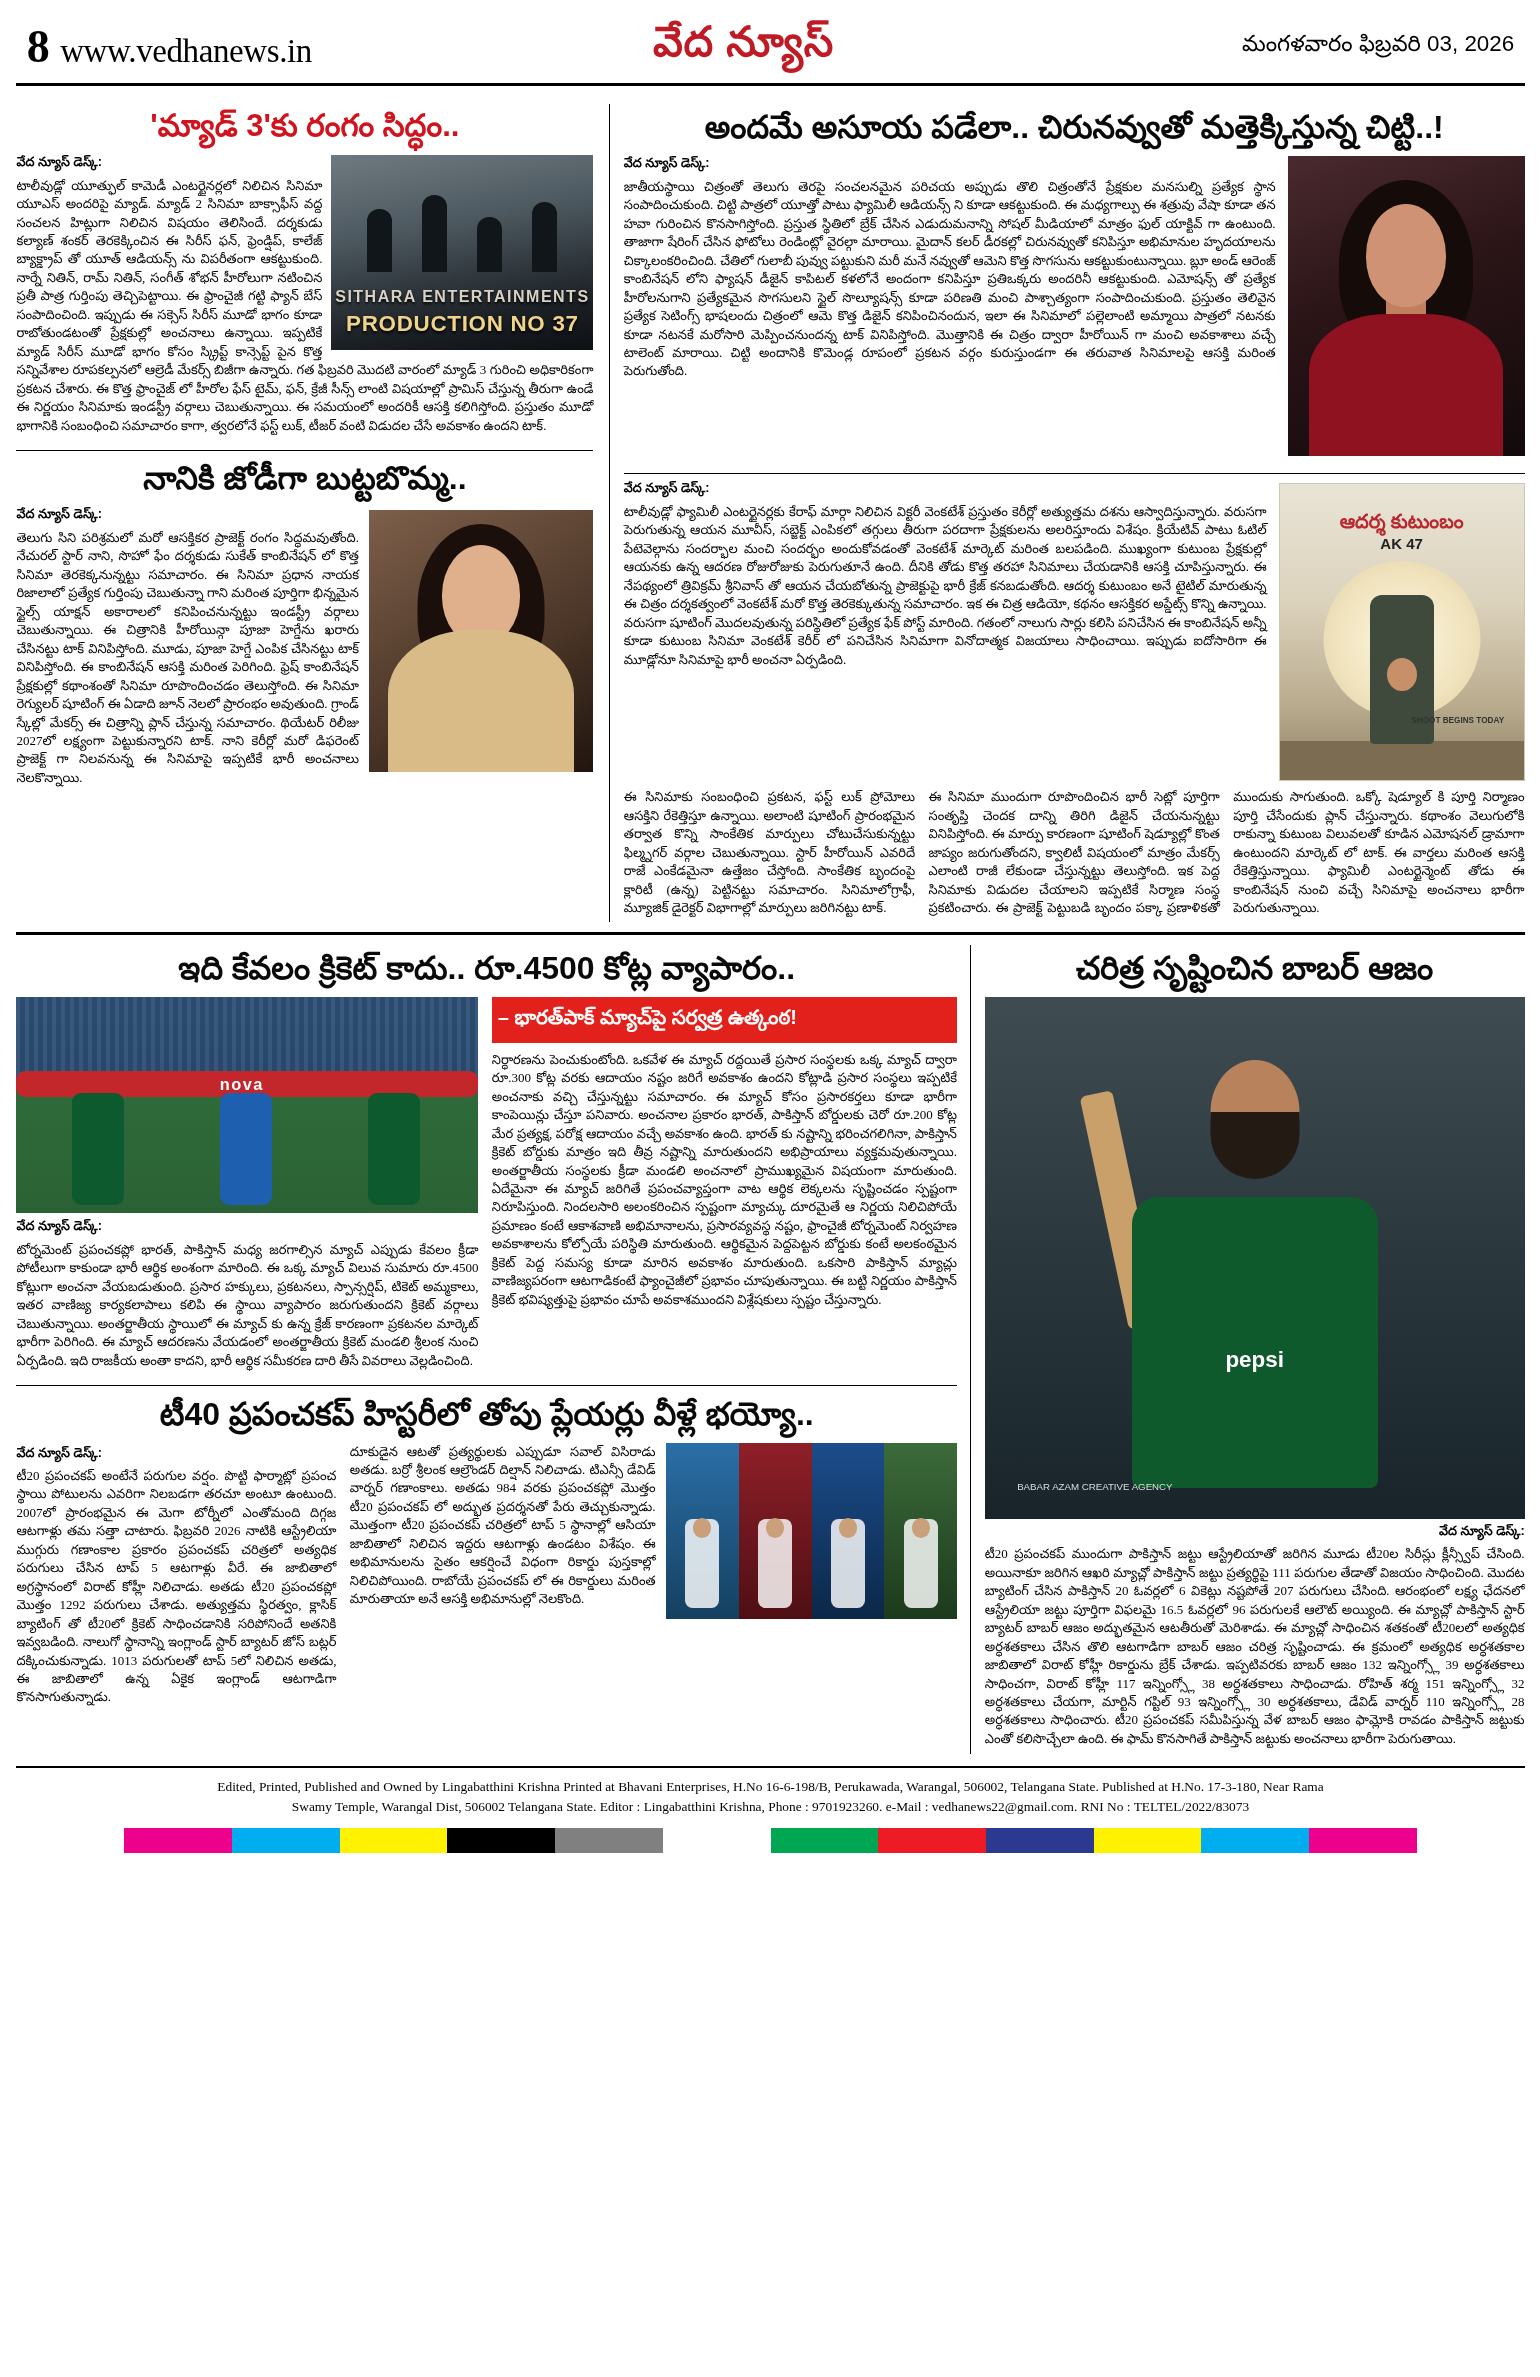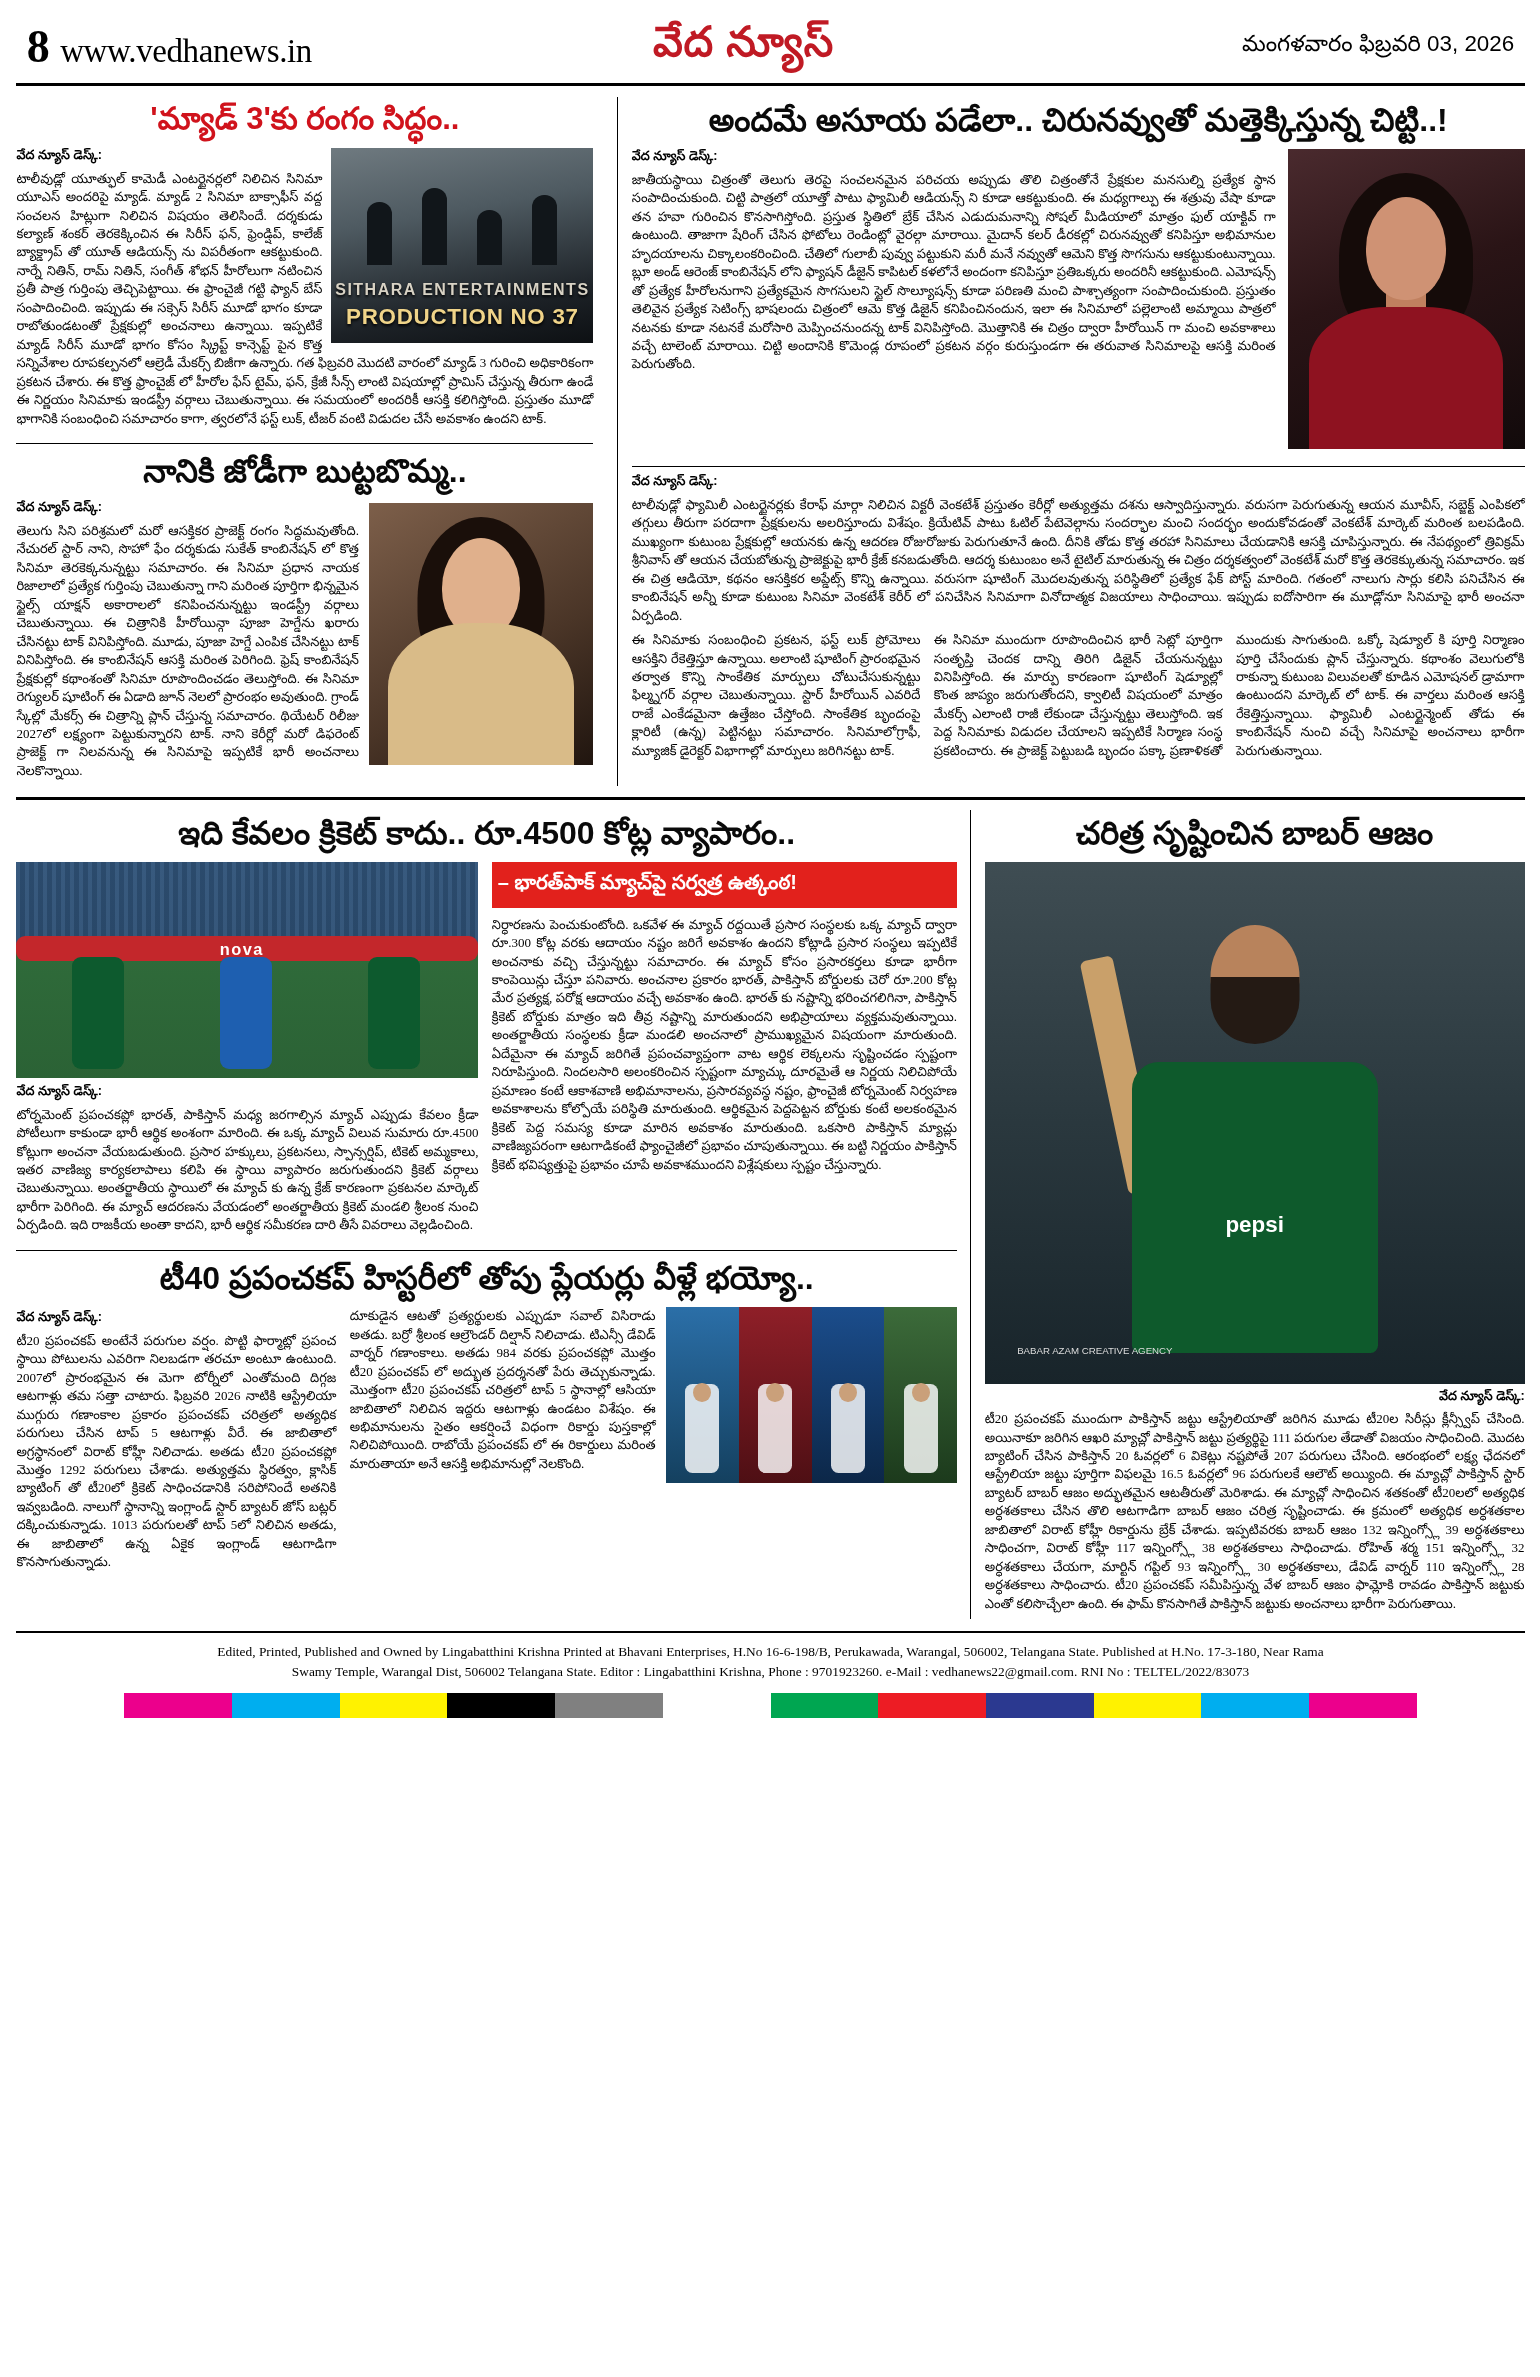--- a/index.html
+++ b/index.html
@@ -49,22 +49,22 @@
   .mh-date {
     font-size: 22.4px;
     font-family: "Liberation Sans", sans-serif;
     white-space: nowrap;
   }
   .rule-thick { border-top: 3px solid #000; margin: 0 0 0 0; }
 
   
   .top-section {
     display: flex;
-    gap: 12px;
-    padding-top: 11px;
+    gap: 4px;
+    padding-top: 18px;
   }
   .col-left { width: 589px; padding-right: 12px; }
   .col-right { flex: 1; padding-left: 13.4px; border-left: 1.5px solid #000; }
 
   h1.head {
     font-family: "Liberation Sans", sans-serif;
     font-weight: bold;
     color: #d0131c;
     line-height: 1.25;
     margin: 3px 0 9px 0;
@@ -291,20 +291,31 @@
             <div class="dress"></div>
         </div>
         <div class="byline">వేద న్యూస్ డెస్క్:</div>
         <p class="body">జాతీయస్థాయి చిత్రంతో తెలుగు తెరపై సంచలనమైన పరిచయ అప్పుడు తొలి చిత్రంతోనే ప్రేక్షకుల మనసుల్ని ప్రత్యేక స్థాన సంపాదించుకుంది. చిట్టి పాత్రలో యూత్తో పాటు ఫ్యామిలీ ఆడియన్స్ ని కూడా ఆకట్టుకుంది. ఈ మధ్యగాల్పు ఈ శత్రువు వేషా కూడా తన హవా గురించిన కొనసాగిస్తోంది. ప్రస్తుత స్థితిలో బ్రేక్ చేసిన ఎడుదుమనాన్ని సోషల్ మీడియాలో మాత్రం ఫుల్ యాక్టివ్ గా ఉంటుంది. తాజాగా షేరింగ్ చేసిన ఫోటోలు రెండింట్లో వైరల్గా మారాయి. మైదాన్ కలర్ డీరకల్లో చిరునవ్వుతో కనిపిస్తూ అభిమానుల హృదయాలను చిక్కాలంకరించింది. చేతిలో గులాబీ పువ్వు పట్టుకుని మరీ మనే నవ్వుతో ఆమెని కొత్త సొగసును ఆకట్టుకుంటున్నాయి. బ్లూ అండ్ ఆరెంజ్ కాంబినేషన్ లోని ఫ్యాషన్ డీజైన్ కాపిటల్ కళలోనే అందంగా కనిపిస్తూ ప్రతిఒక్కరు అందరినీ ఆకట్టుకుంది. ఎమోషన్స్ తో ప్రత్యేక హీరోలనుగాని ప్రత్యేకమైన సొగసులని స్టైల్ సొల్యూషన్స్ కూడా పరిణతి మంచి పాశ్చాత్యంగా సంపాదించుకుంది. ప్రస్తుతం తెలివైన ప్రత్యేక సెటింగ్స్ భాషలందు చిత్రంలో ఆమె కొత్త డిజైన్ కనిపించినందున, ఇలా ఈ సినిమాలో పల్లెలాంటి అమ్మాయి పాత్రలో నటనకు కూడా నటనకే మరోసారి మెప్పించనుందన్న టాక్ వినిపిస్తోంది. మొత్తానికి ఈ చిత్రం ద్వారా హీరోయిన్ గా మంచి అవకాశాలు వచ్చే టాలెంట్ మారాయి. చిట్టి అందానికి కొమెండ్ల రూపంలో ప్రకటన వర్గం కురుస్తుండగా ఈ తరువాత సినిమాలపై ఆసక్తి మరింత పెరుగుతోంది.</p>
         <div class="clear"></div>
       </article>
 
       <div class="sep-h"></div>
 
       <article>
+        <div class="imgD photo">
+          <div class="sun"></div>
+          <div class="title">
+            <span>ఆదర్శ కుటుంబం</span><br>
+            <span class="ak">AK 47</span>
+          </div>
+          <div class="man"></div>
+            <div class="manhead"></div>
+            <div class="ground"></div>
+          <div class="shoot">SHOOT BEGINS TODAY</div>
+        </div>
         <div class="byline">వేద న్యూస్ డెస్క్:</div>
         <p class="body">టాలీవుడ్లో ఫ్యామిలీ ఎంటర్టైనర్లకు కేరాఫ్ మార్గా నిలిచిన విక్టరీ వెంకటేశ్ ప్రస్తుతం కెరీర్లో అత్యుత్తమ దశను ఆస్వాదిస్తున్నారు. వరుసగా పెరుగుతున్న ఆయన మూవీస్, సబ్జెక్ట్ ఎంపికలో తగ్గులు తీరుగా పరదాగా ప్రేక్షకులను అలరిస్తూందు విశేషం. క్రియేటివ్ పాటు ఓటిల్ పేటెవెల్గాను సందర్భాల మంచి సందర్భం అందుకోవడంతో వెంకటేశ్ మార్కెట్ మరింత బలపడింది. ముఖ్యంగా కుటుంబ ప్రేక్షకుల్లో ఆయనకు ఉన్న ఆదరణ రోజురోజుకు పెరుగుతూనే ఉంది. దీనికి తోడు కొత్త తరహా సినిమాలు చేయడానికి ఆసక్తి చూపిస్తున్నారు. ఈ నేపథ్యంలో త్రివిక్రమ్ శ్రీనివాస్ తో ఆయన చేయబోతున్న ప్రాజెక్టుపై భారీ క్రేజ్ కనబడుతోంది. ఆదర్శ కుటుంబం అనే టైటిల్ మారుతున్న ఈ చిత్రం దర్శకత్వంలో వెంకటేశ్ మరో కొత్త తెరకెక్కుతున్న సమాచారం. ఇక ఈ చిత్ర ఆడియో, కథనం ఆసక్తికర అప్డేట్స్ కొన్ని ఉన్నాయి. వరుసగా షూటింగ్ మొదలవుతున్న పరిస్థితిలో ప్రత్యేక ఫేక్ పోస్ట్ మారింది. గతంలో నాలుగు సార్లు కలిసి పనిచేసిన ఈ కాంబినేషన్ అన్నీ కూడా కుటుంబ సినిమా వెంకటేశ్ కెరీర్ లో పనిచేసిన సినిమాగా వినోదాత్మక విజయాలు సాధించాయి. ఇప్పుడు ఐదోసారిగా ఈ మూడ్లోనూ సినిమాపై భారీ అంచనా ఏర్పడింది.</p>
         <div class="clear"></div>
         <div class="cols3">
           <p class="body">ఈ సినిమాకు సంబంధించి ప్రకటన, ఫస్ట్ లుక్ ప్రోమోలు ఆసక్తిని రేకెత్తిస్తూ ఉన్నాయి. అలాంటి షూటింగ్ ప్రారంభమైన తర్వాత కొన్ని సాంకేతిక మార్పులు చోటుచేసుకున్నట్టు ఫిల్మ్నగర్ వర్గాల చెబుతున్నాయి. స్టార్ హీరోయిన్ ఎవరిదే రాజే ఎంకేడమైనా ఉత్తేజం చేస్తోంది. సాంకేతిక బృందంపై క్లారిటీ (ఉన్న) పెట్టినట్టు సమాచారం. సినిమాలోగ్రాఫీ, మ్యూజిక్ డైరెక్టర్ విభాగాల్లో మార్పులు జరిగినట్టు టాక్.</p>
           <p class="body">ఈ సినిమా ముందుగా రూపొందించిన భారీ సెట్లో పూర్తిగా సంతృప్తి చెందక దాన్ని తిరిగి డిజైన్ చేయనున్నట్టు వినిపిస్తోంది. ఈ మార్పు కారణంగా షూటింగ్ షెడ్యూల్లో కొంత జాప్యం జరుగుతోందని, క్వాలిటీ విషయంలో మాత్రం మేకర్స్ ఎలాంటి రాజీ లేకుండా చేస్తున్నట్టు తెలుస్తోంది. ఇక పెద్ద సినిమాకు విడుదల చేయాలని ఇప్పటికే సిర్మాణ సంస్థ ప్రకటించారు. ఈ ప్రాజెక్ట్ పెట్టుబడి బృందం పక్కా ప్రణాళికతో ముందుకు సాగుతుంది. ఒక్కో షెడ్యూల్ కి పూర్తి నిర్మాణం పూర్తి చేసేందుకు ప్లాన్ చేస్తున్నారు. కథాంశం వెలుగులోకి రాకున్నా కుటుంబ విలువలతో కూడిన ఎమోషనల్ డ్రామాగా ఉంటుందని మార్కెట్ లో టాక్. ఈ వార్తలు మరింత ఆసక్తి రేకెత్తిస్తున్నాయి. ఫ్యామిలీ ఎంటర్టైన్మెంట్ తోడు ఈ కాంబినేషన్ నుంచి వచ్చే సినిమాపై అంచనాలు భారీగా పెరుగుతున్నాయి.</p>
         </div>
       </article>
 
     </div>

